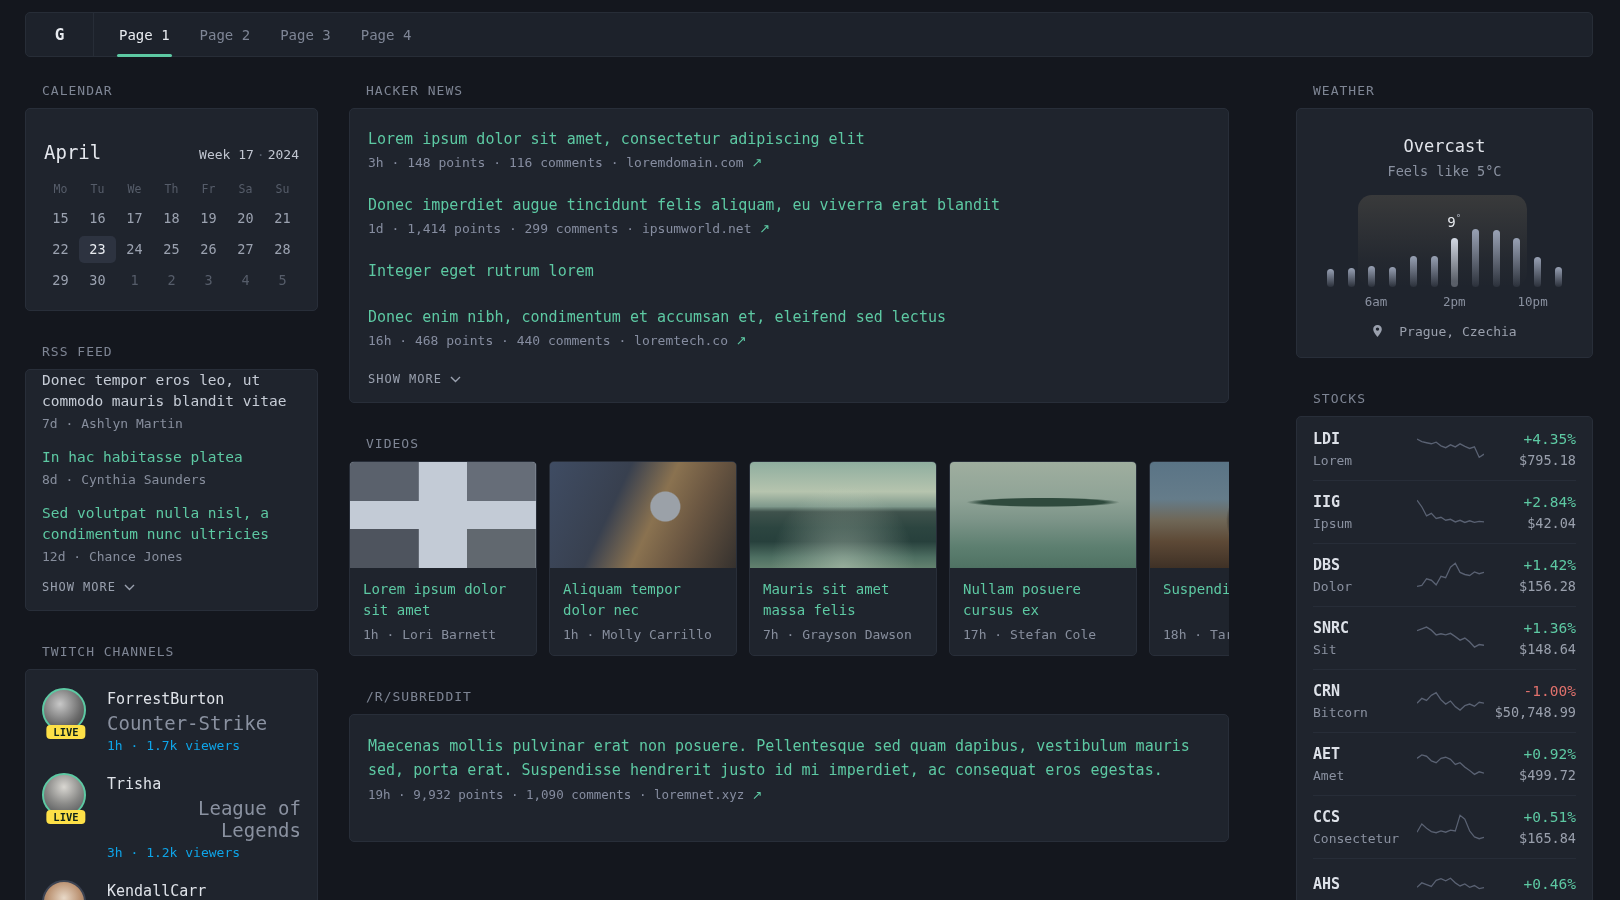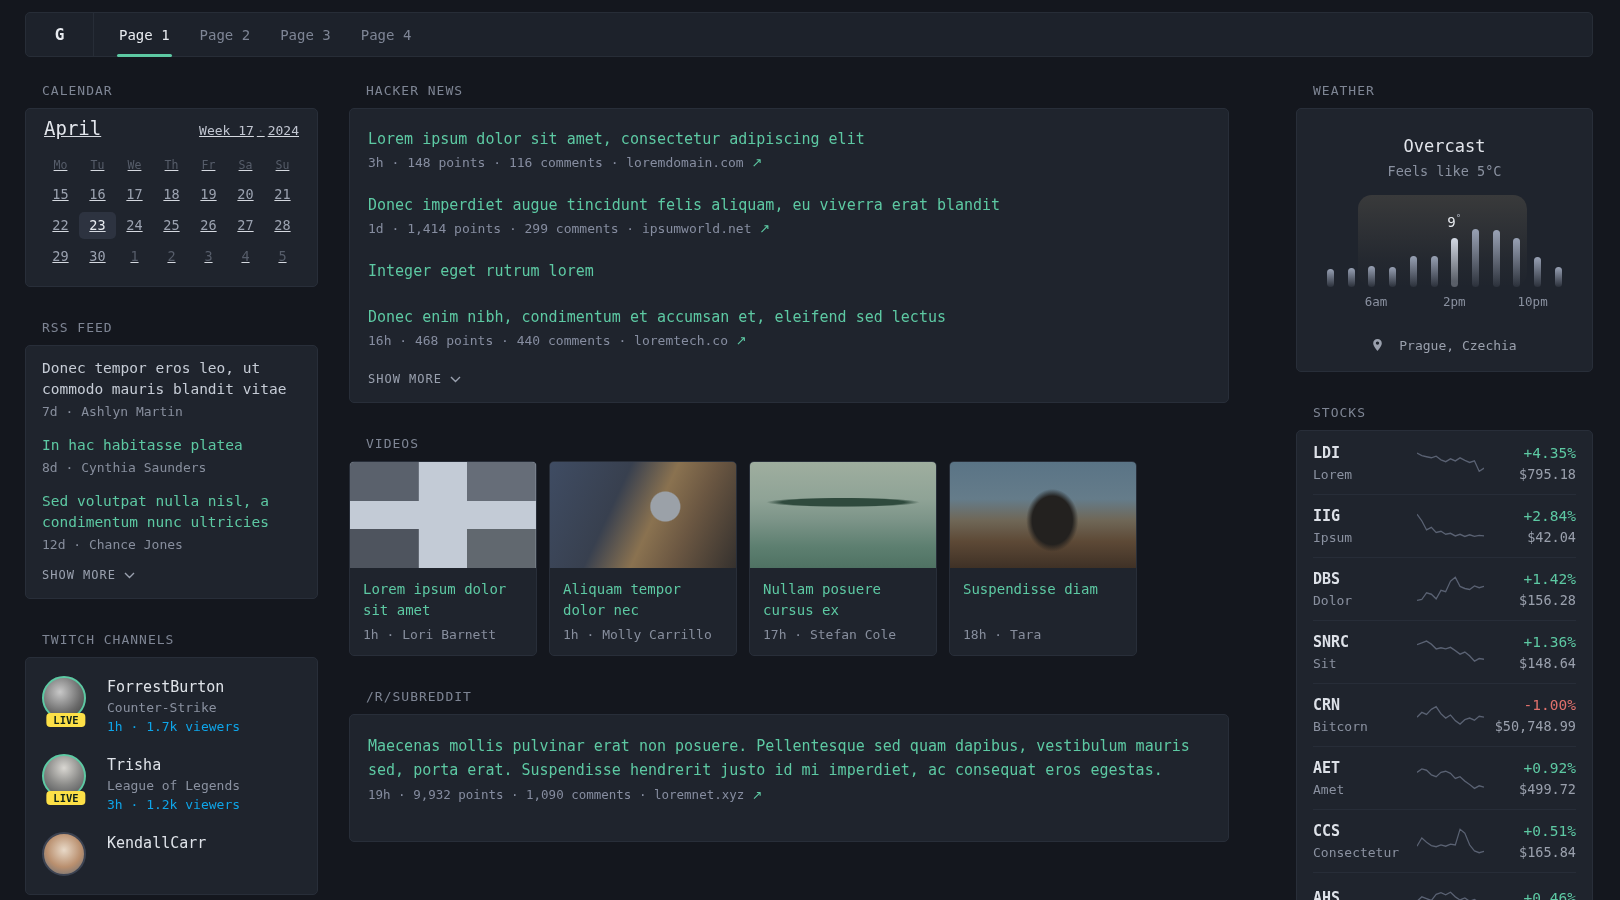--- a/index.html
+++ b/index.html
@@ -23,34 +23,34 @@
   .cols { display:flex; padding:26px 0 0 25px; align-items:flex-start; }
   .col-left  { width:293px; flex:none; }
   .col-main  { width:880px; flex:none; margin-left:31px; }
   .col-right { width:297px; flex:none; margin-left:67px; }
 
   .section { margin-bottom:33px; }
   .sec-title { font-size:13px; color:#7e8594; letter-spacing:1px; margin:0 0 10px 17px; }
   .card { background:#1f242d; border:1px solid #282e39; border-radius:5px; }
 
   
-  .cal-card { padding:4px 16px 16px;text-decoration:underline; }
+  .cal-card { padding:28px 16px 16px; }
   .cal-head { display:flex; justify-content:space-between; align-items:baseline; padding:4px 2px 14px; }
   .cal-month { font-size:19px; color:#e3e6ec; }
   .cal-week { font-size:13px; color:#c0c5d0; }
   .cal-week .dot { color:#565d6a; padding:0 3px; }
   .cal-grid { display:grid; grid-template-columns:repeat(7,1fr); row-gap:4px; }
   .cal-wd { font-size:11.5px; color:#565d6a; text-align:center; padding:5px 0 9px; }
   .cal-cell { font-size:13.5px; color:#9ba2b0; text-align:center; height:27px;
               line-height:27px; border-radius:5px; }
   .cal-cell.selected { background:#2d3340; color:#e8ebf0; }
   .cal-cell.out { color:#565d6a; }
 
   
-  .rss-card { padding:12px 16px 16px; }
+  .rss-card { padding:0 16px 16px; }
   .rss-item { margin-bottom:16px; }
   .rss-title { font-size:14.5px; line-height:21px; color:#5dc9a3; display:block; cursor:pointer; }
   .rss-title.visited { color:#c6ccd6; }
   .rss-meta { font-size:13px; color:#878e9d; margin-top:4px; }
   .show-more { display:flex; align-items:center; gap:8px; font-size:12px; color:#9aa1af;
                letter-spacing:1px; margin-top:15px; cursor:pointer; }
 
   
   .tw-card { padding:18px 16px; }
   .tw-row { display:flex; gap:17px; margin-bottom:20px; align-items:flex-start; cursor:pointer; }
@@ -58,21 +58,21 @@
   .tw-av-wrap { position:relative; flex:none; width:48px; }
   .tw-avatar { width:44px; height:44px; border-radius:50%; border:2px solid #5dc9a3; }
   .tw-avatar.offline { border-color:#3c4352; }
   .av-1 { background:radial-gradient(circle at 40% 35%, #c8c8c8, #6a6a6a 60%, #3a3a3a); }
   .av-2 { background:radial-gradient(circle at 50% 30%, #d9d7d2, #8a8a88 50%, #474a4e); }
   .av-3 { background:radial-gradient(circle at 50% 40%, #e8d9c8, #b98f6e 55%, #5d6b78); }
   .tw-live { position:absolute; left:50%; transform:translateX(-50%); bottom:-7px;
              background:#fde047; color:#0f231b; font-size:10.5px; font-weight:bold;
              padding:1px 7px; border-radius:4px; }
   .tw-name { font-size:15px; color:#dfe3e9; padding-top:2px; }
-  .tw-cat { font-size:13px; color:#8a91a0; margin-top:4px; }
+  .tw-cat { font-size:19px; color:#8a91a0; margin-top:4px;text-align:right; }
   .tw-meta { font-size:13px; color:#0ea5e9; margin-top:4px; }
 
   
   .hn-card { padding:19px 18px 16px; }
   .hn-item { margin-bottom:24px; }
   .hn-title { font-size:15px; color:#5dc9a3; line-height:22px; cursor:pointer; display:block; }
   .hn-meta { font-size:13px; color:#868da0; margin-top:5px; }
   .ext-arrow { color:#5dc9a3; font-family:"DejaVu Sans", sans-serif; }
   .sr-card { padding:19px 18px; height:128px; }
   .sr-title { font-size:15px; line-height:24px; color:#5dc9a3; cursor:pointer; display:block; }
@@ -112,21 +112,21 @@
   .w-dayrect { position:absolute; left:13%; width:72%; top:0; bottom:0; border-radius:14px;
       background:linear-gradient(180deg, rgba(186,167,128,0.17), rgba(186,167,128,0.03) 72%, rgba(186,167,128,0)); }
   #w-chart { position:absolute; inset:0; display:flex; justify-content:space-between; align-items:flex-end; }
   .w-bar { width:7px; border-radius:4px; position:relative; z-index:1;
       background:linear-gradient(180deg,#98a1b4 0%, rgba(152,161,180,0.28) 80%, rgba(152,161,180,0.10)); }
   .w-bar.hi { background:linear-gradient(180deg,#d3d9e4 0%, rgba(211,217,228,0.32) 88%); }
   #w-temp { position:absolute; transform:translateX(-50%); font-size:14px; color:#e8ebf0; z-index:2; }
   #w-temp sup { font-size:9px; color:#b9bfcb; }
   .w-times { position:relative; height:17px; margin:7px 14px 0; }
   .w-time { position:absolute; transform:translateX(-50%); font-size:12.5px; color:#8a91a0; top:0; }
-  .w-loc { margin-top:27px; display:flex; justify-content:center; align-items:flex-start;
+  .w-loc { margin-top:13px; display:flex; justify-content:center; align-items:flex-start;
            gap:16px; color:#9aa0ad; font-size:13px; }
 
   
   .stocks-card { padding:1px 16px; }
   .stock-row { display:flex; align-items:center; padding:12px 0; border-top:1px solid #272d38; cursor:pointer; }
   .stock-row:first-child { border-top:none; }
   .stock-left { width:100px; flex:none; }
   .stock-sym { font-size:15px; font-weight:bold; color:#dde1e8; }
   .stock-name { font-size:13px; color:#8a91a0; margin-top:5px; white-space:nowrap; }
   .spark { width:67px; height:30px; flex:none; margin:0 4px; }
@@ -300,20 +300,27 @@
             </div>
           </div>
           <div class="video-card">
             <div class="thumb thumb-2"></div>
             <div class="video-body">
               <div class="video-title">Aliquam tempor dolor nec pharetra…</div>
               <div class="video-meta">1h · Molly Carrillo</div>
             </div>
           </div>
           <div class="video-card">
+            <div class="thumb thumb-3"></div>
+            <div class="video-body">
+              <div class="video-title">Mauris sit amet massa felis</div>
+              <div class="video-meta">7h · Grayson Dawson</div>
+            </div>
+          </div>
+          <div class="video-card">
             <div class="thumb thumb-4"></div>
             <div class="video-body">
               <div class="video-title">Nullam posuere cursus ex</div>
               <div class="video-meta">17h · Stefan Cole</div>
             </div>
           </div>
           <div class="video-card">
             <div class="thumb thumb-5"></div>
             <div class="video-body">
               <div class="video-title">Suspendisse diam</div>

